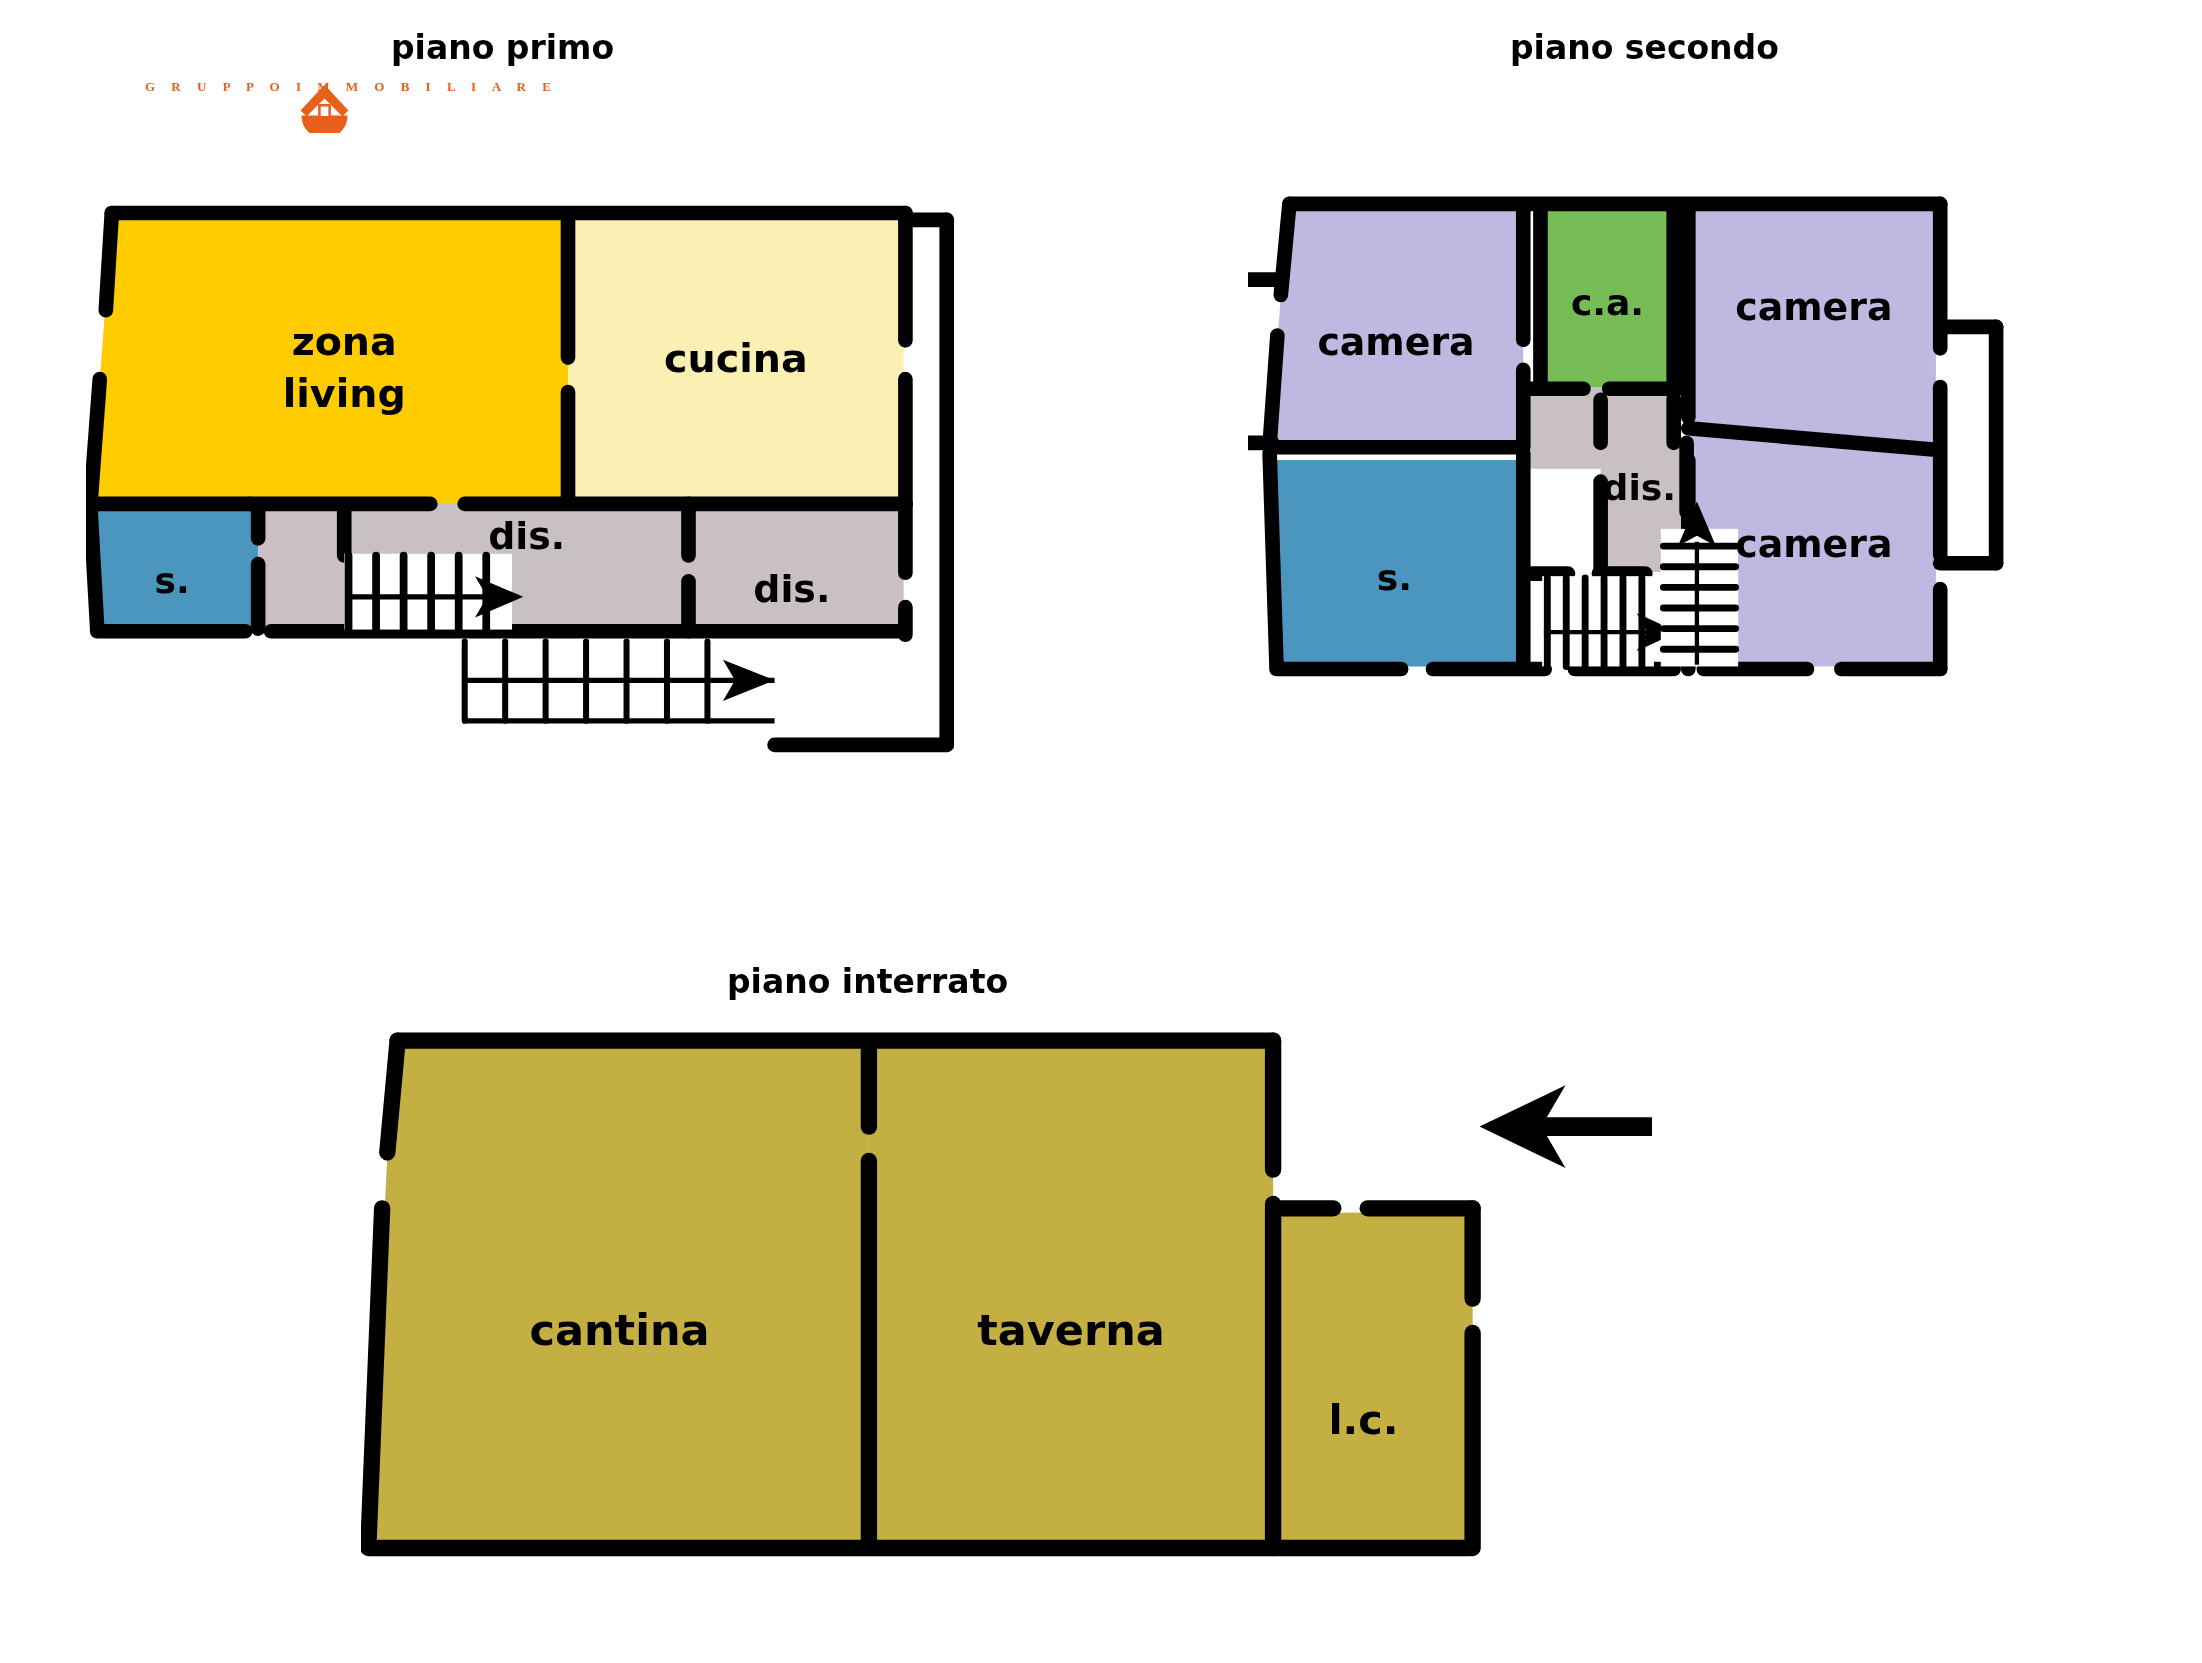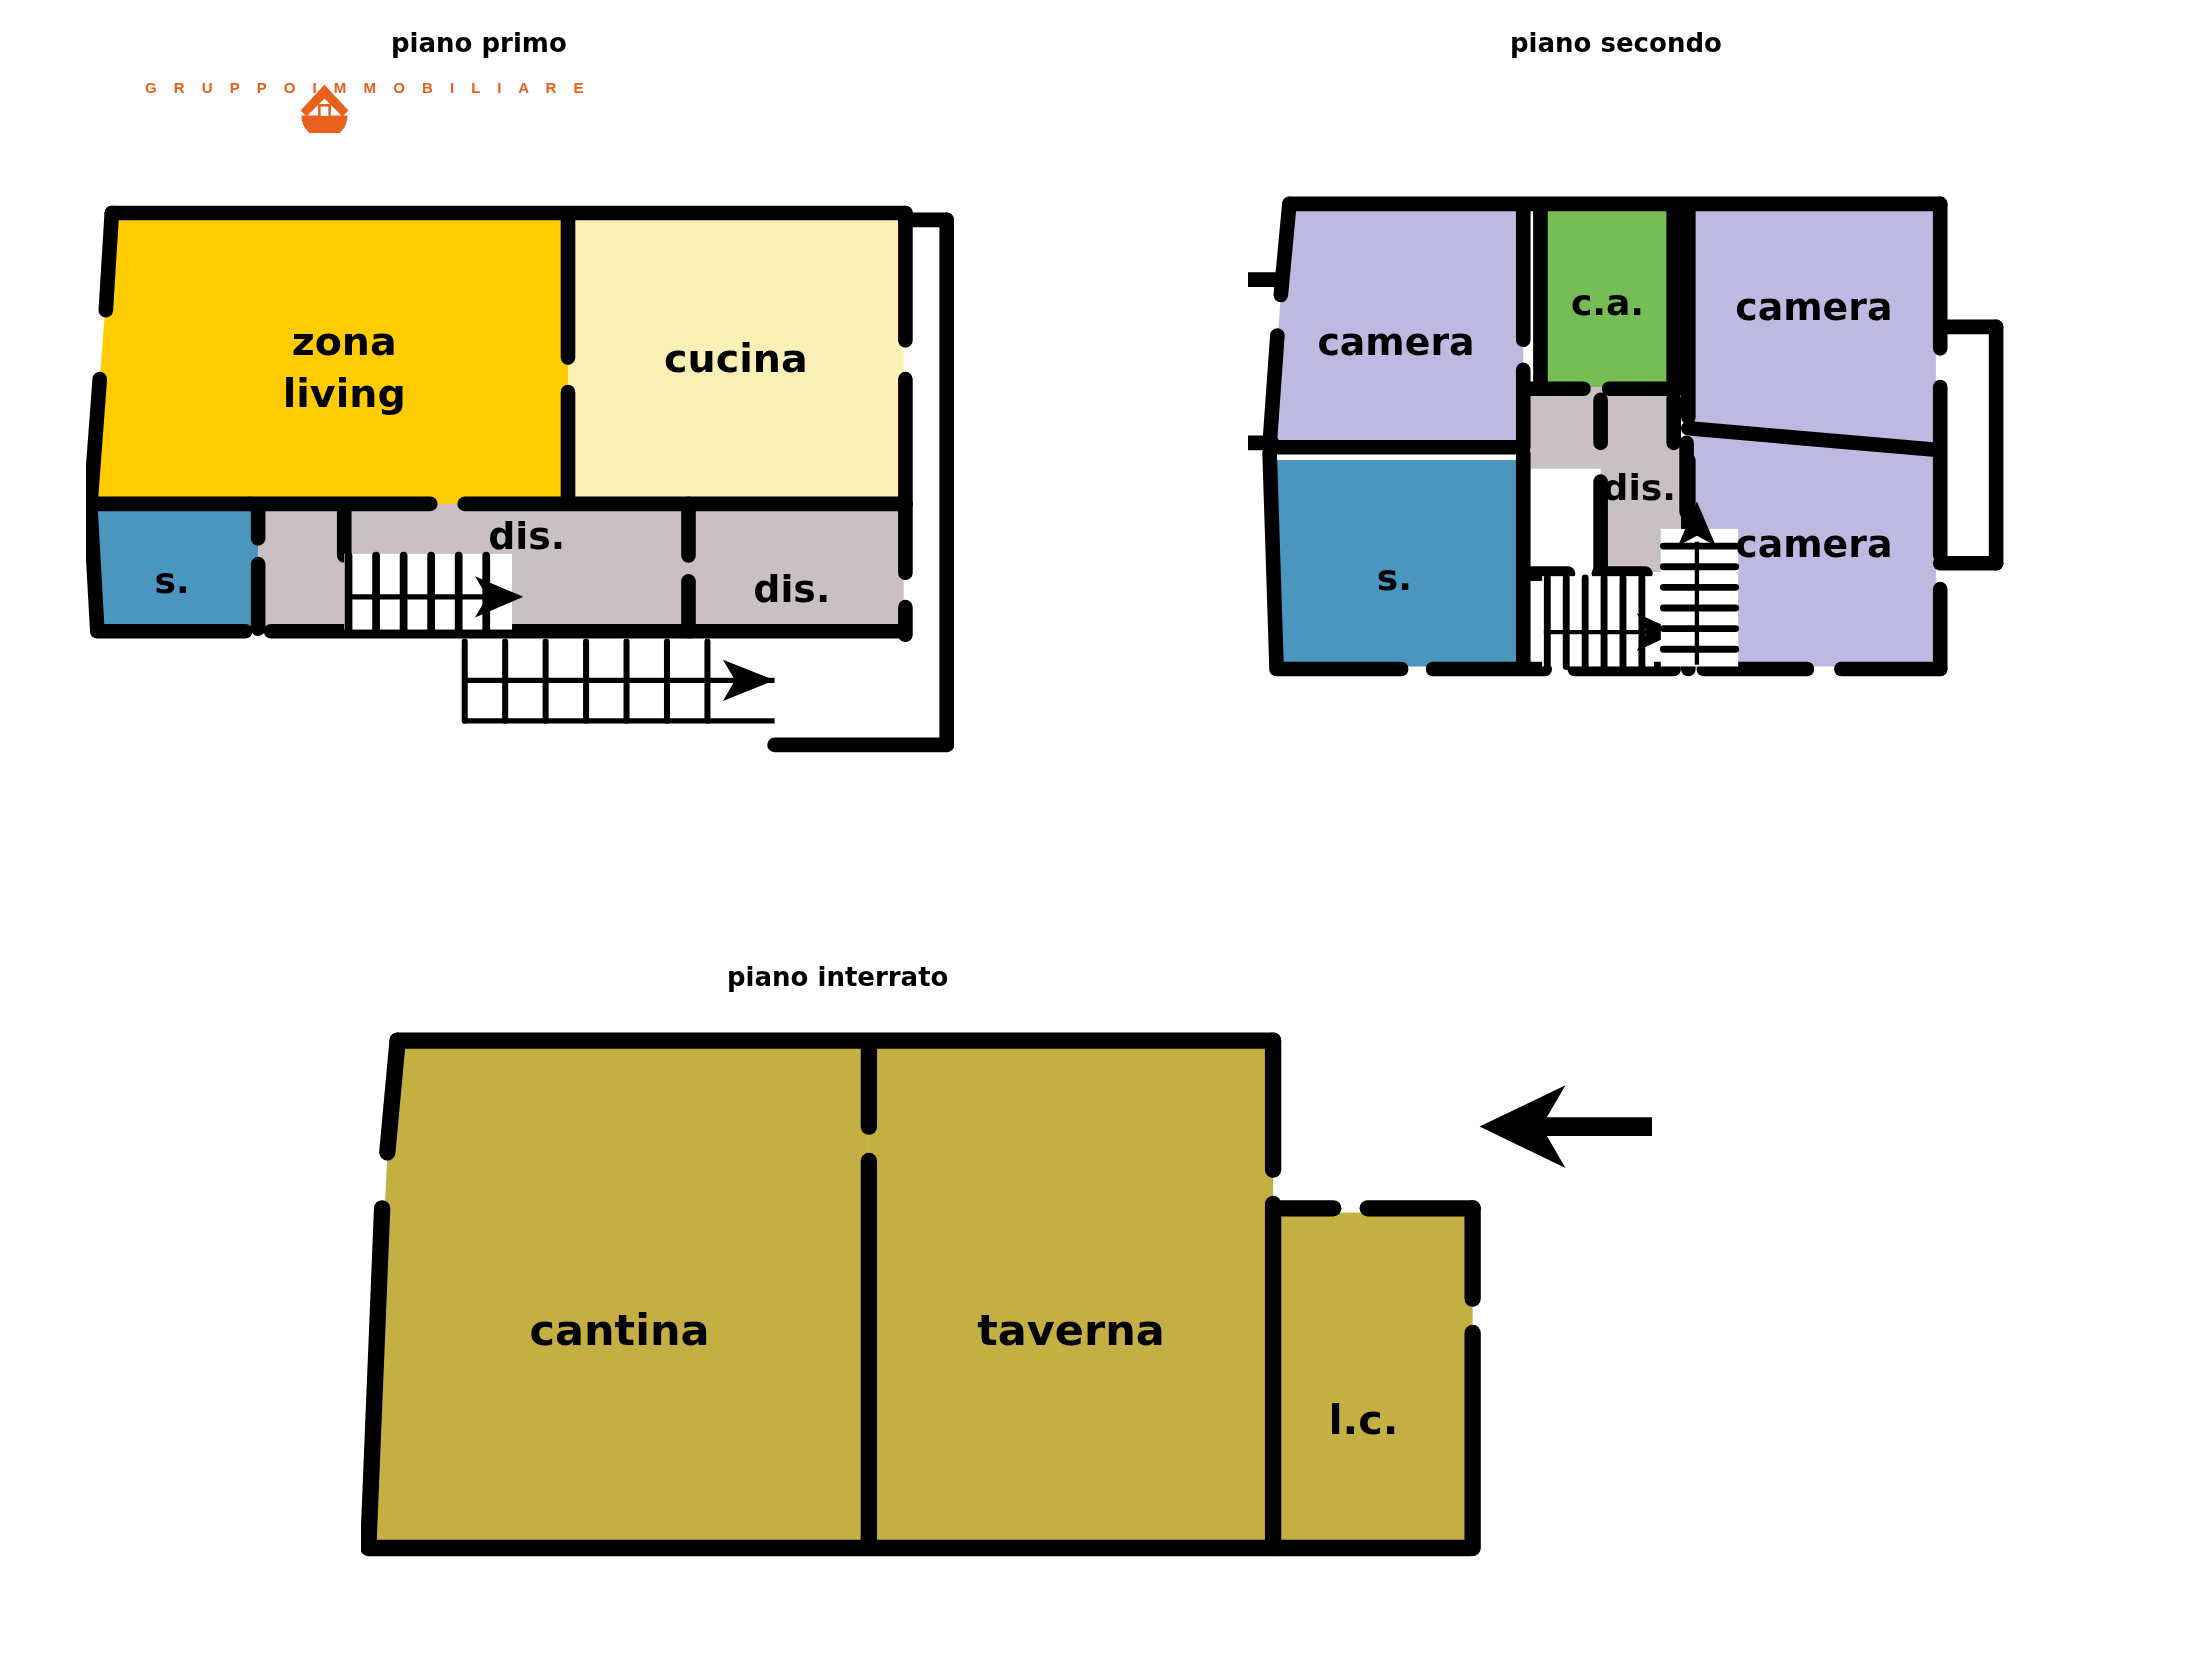--- a/index.html
+++ b/index.html
@@ -13,31 +13,31 @@
 
   
   .logo{position:absolute;left:145px;top:76px;width:387px;height:95px;}
   .logo-word{
     font-family:"DejaVu Sans", sans-serif;
     font-weight:bold;font-style:italic;
     font-size:57px;letter-spacing:-0.9px;line-height:1;
     color:#1c2f9c;white-space:nowrap;
   }
   .logo-sub{
-    font-family:Liberation Sans, sans-serif;
-    font-size:15px;font-weight:bold;letter-spacing:6.5px;
+    font-family:Liberation Serif, serif;
+    font-size:13px;font-weight:bold;letter-spacing:6.5px;
     color:#e8601c;margin-top:3.4px;white-space:nowrap;
   }
   .logo-house{position:absolute;left:153px;top:5.2px;width:53px;height:52px;}
 
   
   .floor-title{
     position:absolute;
     font-family:"DejaVu Sans", sans-serif;
-    font-weight:bold;font-size:26px;color:#000;white-space:nowrap;
+    font-weight:bold;font-size:33px;color:#000;white-space:nowrap;
   }
   #title-primo{left:391px;top:28px;}
   #title-secondo{left:1510px;top:28px;}
   #title-interrato{left:727px;top:962px;}
 
   
   .plan{position:absolute;}
   #plan-first{left:86px;top:194px;width:964px;height:637px;}
   #plan-second{left:1248px;top:185px;width:860px;height:619px;}
   #plan-base{left:361px;top:1032px;width:1291px;height:559px;}

